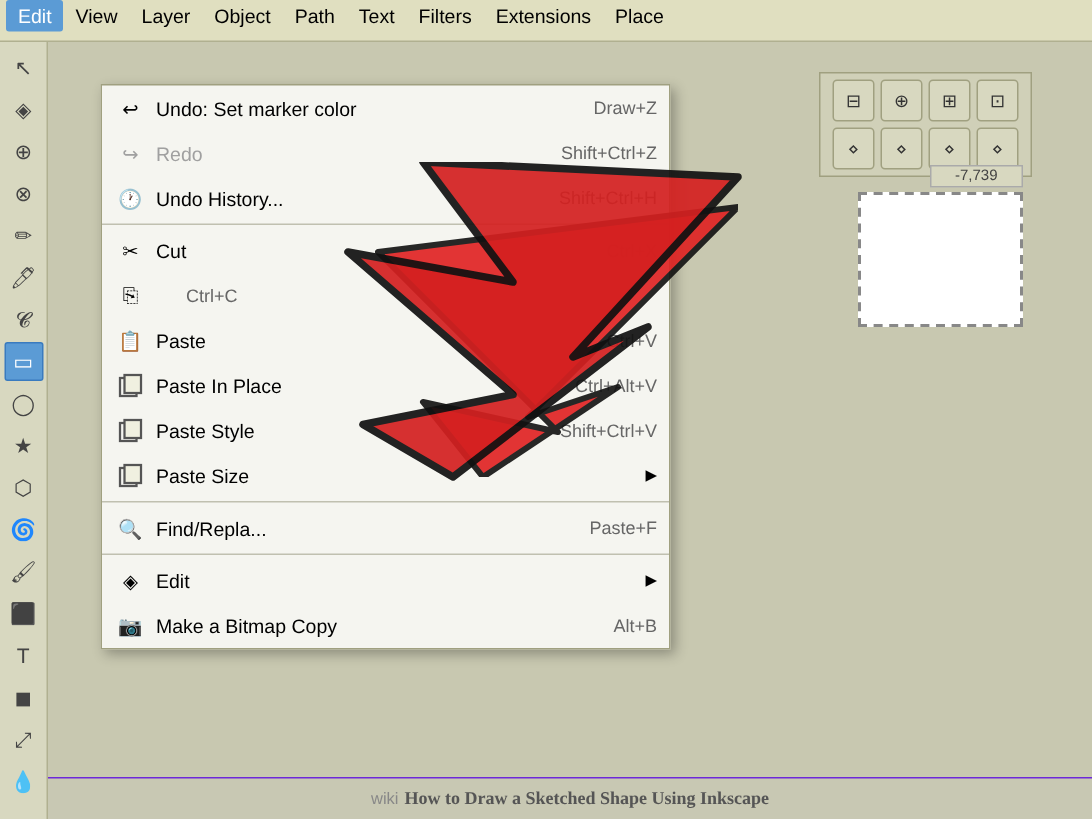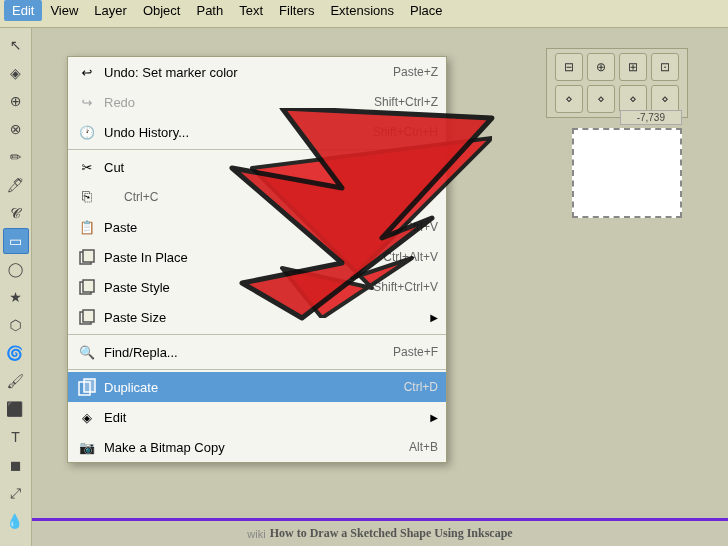--- a/index.html
+++ b/index.html
@@ -176,21 +176,21 @@
       bottom: 0;
       left: 0;
       right: 0;
       height: 28px;
       background: rgba(200, 200, 180, 0.9);
       display: flex;
       align-items: center;
       justify-content: center;
       font-size: 12px;
       color: #444;
-      border-top: 3px solid #6d28d9;
+      border-top: 1px solid #6d28d9;
       z-index: 50;
     }
     .wiki-logo {
       color: #888;
       font-size: 11px;
       margin-right: 4px;
     }
     .wiki-text {
       font-weight: bold;
       color: #555;
@@ -236,21 +236,21 @@
   </div>
 
   <div class="canvas-area">
 
     <div class="dropdown-overlay">
       <div class="dropdown-menu">
 
         <div class="menu-item">
           <div class="menu-icon">↩</div>
           <span class="menu-label">Undo: Set marker color</span>
-          <span class="menu-shortcut">Paste+Z</span>
+          <span class="menu-shortcut">Draw+Z</span>
         </div>
 
         <div class="menu-item disabled">
           <div class="menu-icon">↪</div>
           <span class="menu-label">Redo</span>
           <span class="menu-shortcut">Shift+Ctrl+Z</span>
         </div>
 
         <div class="menu-item">
           <div class="menu-icon">🕐</div>
@@ -314,30 +314,20 @@
         <div class="menu-separator"></div>
 
         <div class="menu-item">
           <div class="menu-icon">🔍</div>
           <span class="menu-label">Find/Repla...</span>
           <span class="menu-shortcut">Paste+F</span>
         </div>
 
         <div class="menu-separator"></div>
 
-        <div class="menu-item highlighted">
-          <div class="menu-icon">
-            <svg width="18" height="18" viewBox="0 0 18 18">
-              <rect x="1" y="4" width="11" height="13" fill="none" stroke="white" stroke-width="1.5"></rect>
-              <rect x="6" y="1" width="11" height="13" fill="rgba(255,255,255,0.3)" stroke="white" stroke-width="1.5"></rect>
-            </svg>
-          </div>
-          <span class="menu-label">Duplicate</span>
-          <span class="menu-shortcut">Ctrl+D</span>
-        </div>
 
         <div class="menu-item">
           <div class="menu-icon">◈</div>
           <span class="menu-label">Edit</span>
           <span class="menu-shortcut"></span>
           <span class="menu-arrow">▶</span>
         </div>
 
         <div class="menu-item">
           <div class="menu-icon">📷</div>

